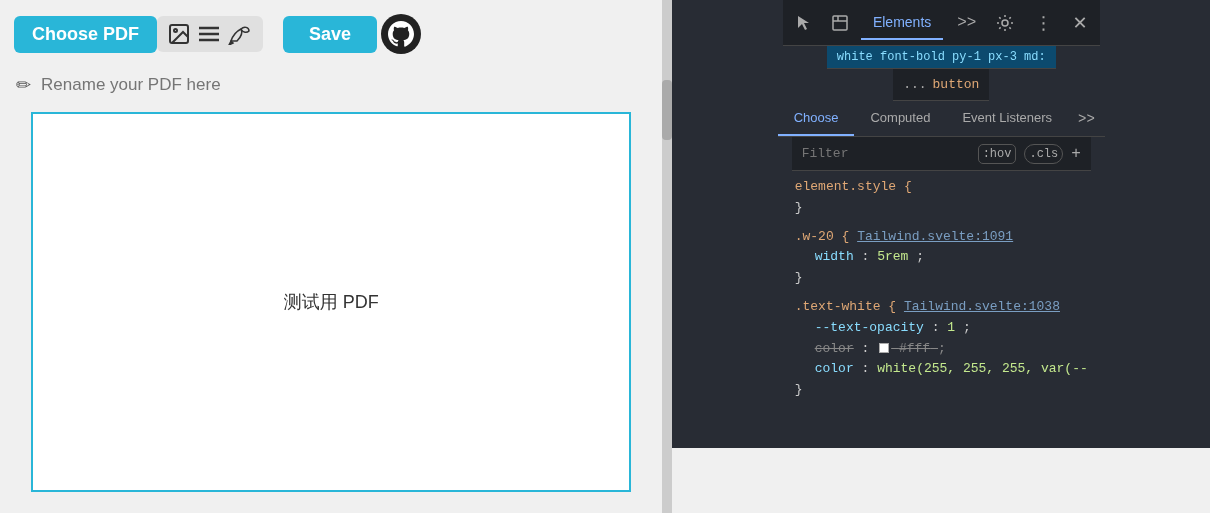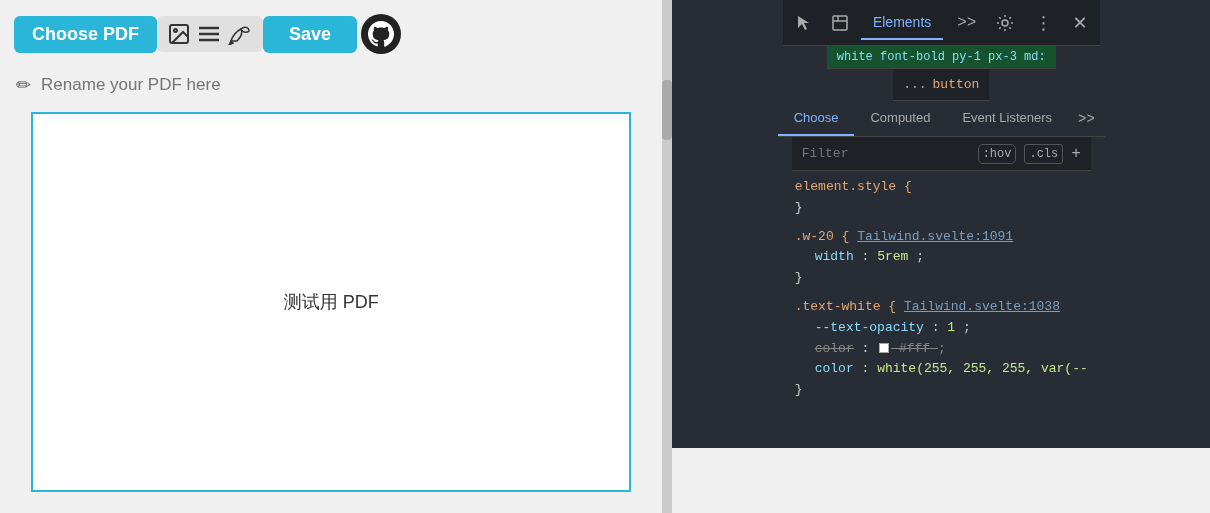--- a/index.html
+++ b/index.html
@@ -61,20 +61,21 @@
 
     .btn-save {
       background: #29b6d8;
       color: white;
       font-size: 18px;
       font-weight: bold;
       border: none;
       border-radius: 6px;
       padding: 8px 26px;
       cursor: pointer;
+      margin-left: 20px;
     }
 
     .github-btn {
       background: none;
       border: none;
       cursor: pointer;
       margin-left: 4px;
     }
 
     .github-icon {
@@ -275,21 +276,21 @@
       border: 1px solid #555;
       border-radius: 5px;
     }
 
     .filter-cls {
       color: #aaa;
       font-size: 12px;
       cursor: pointer;
       padding: 2px 4px;
       border: 1px solid #555;
-      border-radius: 3px;
+      border-radius: 10px;
     }
 
     .filter-plus {
       color: #aaa;
       font-size: 16px;
       cursor: pointer;
     }
 
     .styles-content {
       flex: 1;
@@ -416,21 +417,21 @@
         <svg width="18" height="18" viewBox="0 0 18 18" fill="none" stroke="#aaa" stroke-width="1.5">
           <circle cx="9" cy="9" r="3"></circle>
           <path d="M9 1v2M9 15v2M1 9h2M15 9h2M3.22 3.22l1.42 1.42M13.36 13.36l1.42 1.42M3.22 14.78l1.42-1.42M13.36 4.64l1.42-1.42" stroke="#aaa"></path>
         </svg>
       </button>
       <button class="devtools-icon-btn">⋮</button>
       <button class="devtools-icon-btn">✕</button>
     </div>
   </div>
 
-  <div style="background:#14532d;padding:4px 10px;font-size:12px;color:#aaa;border-bottom:1px solid #444;white-space:nowrap;overflow:hidden;text-overflow:ellipsis;">
+  <div style="background:#0c4a6e;padding:4px 10px;font-size:12px;color:#aaa;border-bottom:1px solid #444;white-space:nowrap;overflow:hidden;text-overflow:ellipsis;">
     <span style="color:#89ddff;">white font-bold py-1 px-3 md:</span>
   </div>
 
   <div class="element-breadcrumb">
     <span class="breadcrumb-dots">...</span>
     <span class="breadcrumb-tag">button</span>
   </div>
 
   <div class="styles-tabs">
     <button class="styles-tab active">Choose</button>

